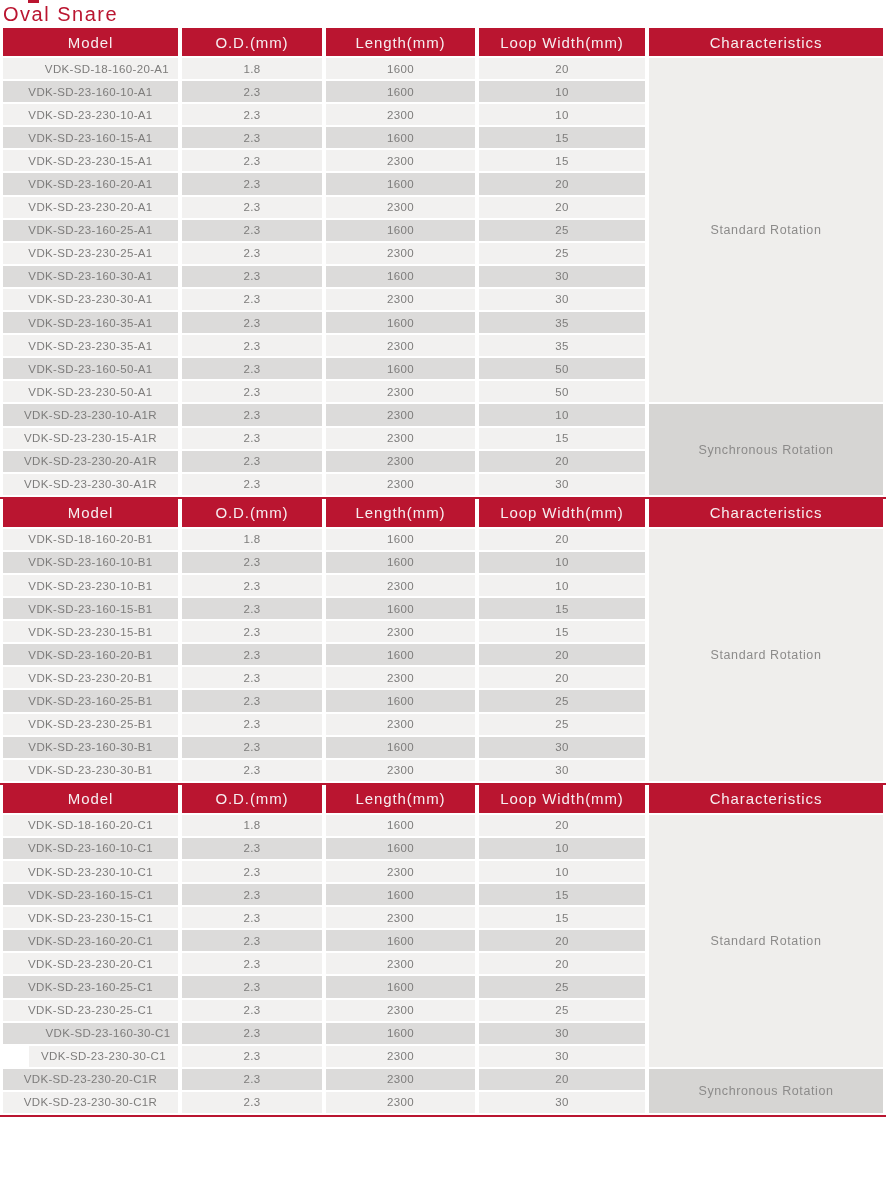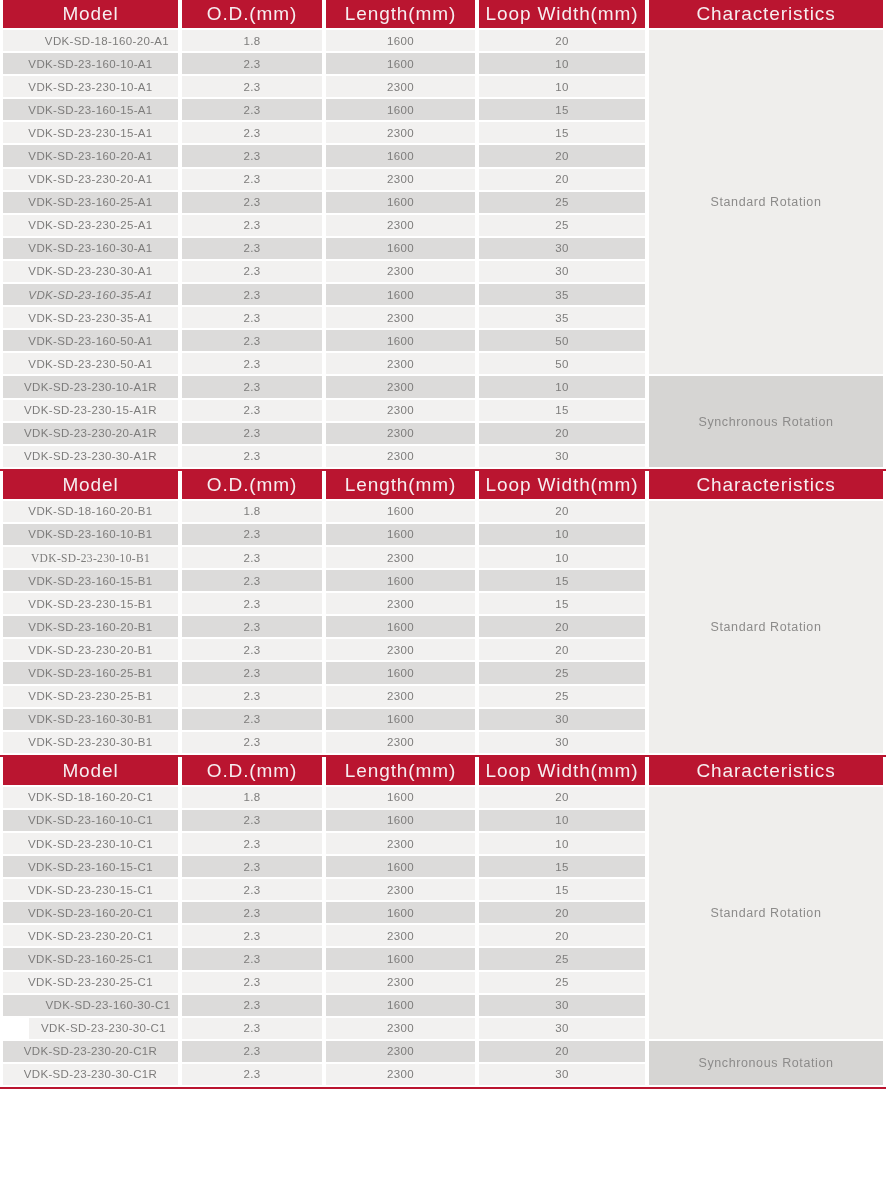--- a/index.html
+++ b/index.html
@@ -34,21 +34,21 @@
   .s2 .title{margin-top:9px;margin-bottom:2px;}
   .s3 .title{margin-top:12px;margin-bottom:4px;}
   .tbl{
     display:grid;
     grid-template-columns:175px 140px 149px 166px 234px;
     column-gap:4px;row-gap:2px;
     margin:0 3px;
   }
   .th{
     background:var(--red);color:var(--hdr-text);
-    font-size:19px;letter-spacing:0.9px;
+    font-size:15px;letter-spacing:0.9px;
     display:flex;align-items:center;justify-content:center;
   }
   .td{
     display:flex;align-items:center;justify-content:center;
     font-size:11.5px;color:var(--cell-text);letter-spacing:0.35px;
     white-space:nowrap;
   }
   .td.light{background:var(--row-light);}
   .td.dark{background:var(--row-dark);}
   .char{
@@ -59,20 +59,21 @@
   .char.dark{background:var(--char-dark);}
   .redline{height:2px;background:var(--red);margin-top:2px;}
 </style>
 </head>
 <body>
 
 <div class="page">
   <div class="top-fragment"></div>
 
   <section class="section s1">
+    <h2 class="title">Oval Snare</h2>
     <div class="tbl" style="grid-template-rows: 28px repeat(19, 21.1px);">
         <div class="th" style="grid-area: 1 / 1;">Model</div>
         <div class="th" style="grid-area: 1 / 2;">O.D.(mm)</div>
         <div class="th" style="grid-area: 1 / 3;">Length(mm)</div>
         <div class="th" style="grid-area: 1 / 4;">Loop Width(mm)</div>
         <div class="th" style="grid-area: 1 / 5;">Characteristics</div>
         <div class="td light" style="grid-area: 2 / 1; padding-left: 33px;">VDK-SD-18-160-20-A1</div>
         <div class="td light" style="grid-area: 2 / 2;">1.8</div>
         <div class="td light" style="grid-area: 2 / 3;">1600</div>
         <div class="td light" style="grid-area: 2 / 4;">20</div>
@@ -109,21 +110,21 @@
         <div class="td light" style="grid-area: 10 / 3;">2300</div>
         <div class="td light" style="grid-area: 10 / 4;">25</div>
         <div class="td dark" style="grid-area: 11 / 1;">VDK-SD-23-160-30-A1</div>
         <div class="td dark" style="grid-area: 11 / 2;">2.3</div>
         <div class="td dark" style="grid-area: 11 / 3;">1600</div>
         <div class="td dark" style="grid-area: 11 / 4;">30</div>
         <div class="td light" style="grid-area: 12 / 1;">VDK-SD-23-230-30-A1</div>
         <div class="td light" style="grid-area: 12 / 2;">2.3</div>
         <div class="td light" style="grid-area: 12 / 3;">2300</div>
         <div class="td light" style="grid-area: 12 / 4;">30</div>
-        <div class="td dark" style="grid-area: 13 / 1; font-style: italic;">VDK-SD-23-160-35-A1</div>
+        <div class="td dark" style="grid-area: 13 / 1;">VDK-SD-23-160-35-A1</div>
         <div class="td dark" style="grid-area: 13 / 2;">2.3</div>
         <div class="td dark" style="grid-area: 13 / 3;">1600</div>
         <div class="td dark" style="grid-area: 13 / 4;">35</div>
         <div class="td light" style="grid-area: 14 / 1;">VDK-SD-23-230-35-A1</div>
         <div class="td light" style="grid-area: 14 / 2;">2.3</div>
         <div class="td light" style="grid-area: 14 / 3;">2300</div>
         <div class="td light" style="grid-area: 14 / 4;">35</div>
         <div class="td dark" style="grid-area: 15 / 1;">VDK-SD-23-160-50-A1</div>
         <div class="td dark" style="grid-area: 15 / 2;">2.3</div>
         <div class="td dark" style="grid-area: 15 / 3;">1600</div>
@@ -162,21 +163,21 @@
         <div class="th" style="grid-area: 1 / 4;">Loop Width(mm)</div>
         <div class="th" style="grid-area: 1 / 5;">Characteristics</div>
         <div class="td light" style="grid-area: 2 / 1;">VDK-SD-18-160-20-B1</div>
         <div class="td light" style="grid-area: 2 / 2;">1.8</div>
         <div class="td light" style="grid-area: 2 / 3;">1600</div>
         <div class="td light" style="grid-area: 2 / 4;">20</div>
         <div class="td dark" style="grid-area: 3 / 1;">VDK-SD-23-160-10-B1</div>
         <div class="td dark" style="grid-area: 3 / 2;">2.3</div>
         <div class="td dark" style="grid-area: 3 / 3;">1600</div>
         <div class="td dark" style="grid-area: 3 / 4;">10</div>
-        <div class="td light" style="grid-area: 4 / 1; font-family: Liberation Serif, serif;">VDK-SD-23-230-10-B1</div>
+        <div class="td light" style="grid-area: 4 / 1;">VDK-SD-23-230-10-B1</div>
         <div class="td light" style="grid-area: 4 / 2;">2.3</div>
         <div class="td light" style="grid-area: 4 / 3;">2300</div>
         <div class="td light" style="grid-area: 4 / 4;">10</div>
         <div class="td dark" style="grid-area: 5 / 1;">VDK-SD-23-160-15-B1</div>
         <div class="td dark" style="grid-area: 5 / 2;">2.3</div>
         <div class="td dark" style="grid-area: 5 / 3;">1600</div>
         <div class="td dark" style="grid-area: 5 / 4;">15</div>
         <div class="td light" style="grid-area: 6 / 1;">VDK-SD-23-230-15-B1</div>
         <div class="td light" style="grid-area: 6 / 2;">2.3</div>
         <div class="td light" style="grid-area: 6 / 3;">2300</div>

